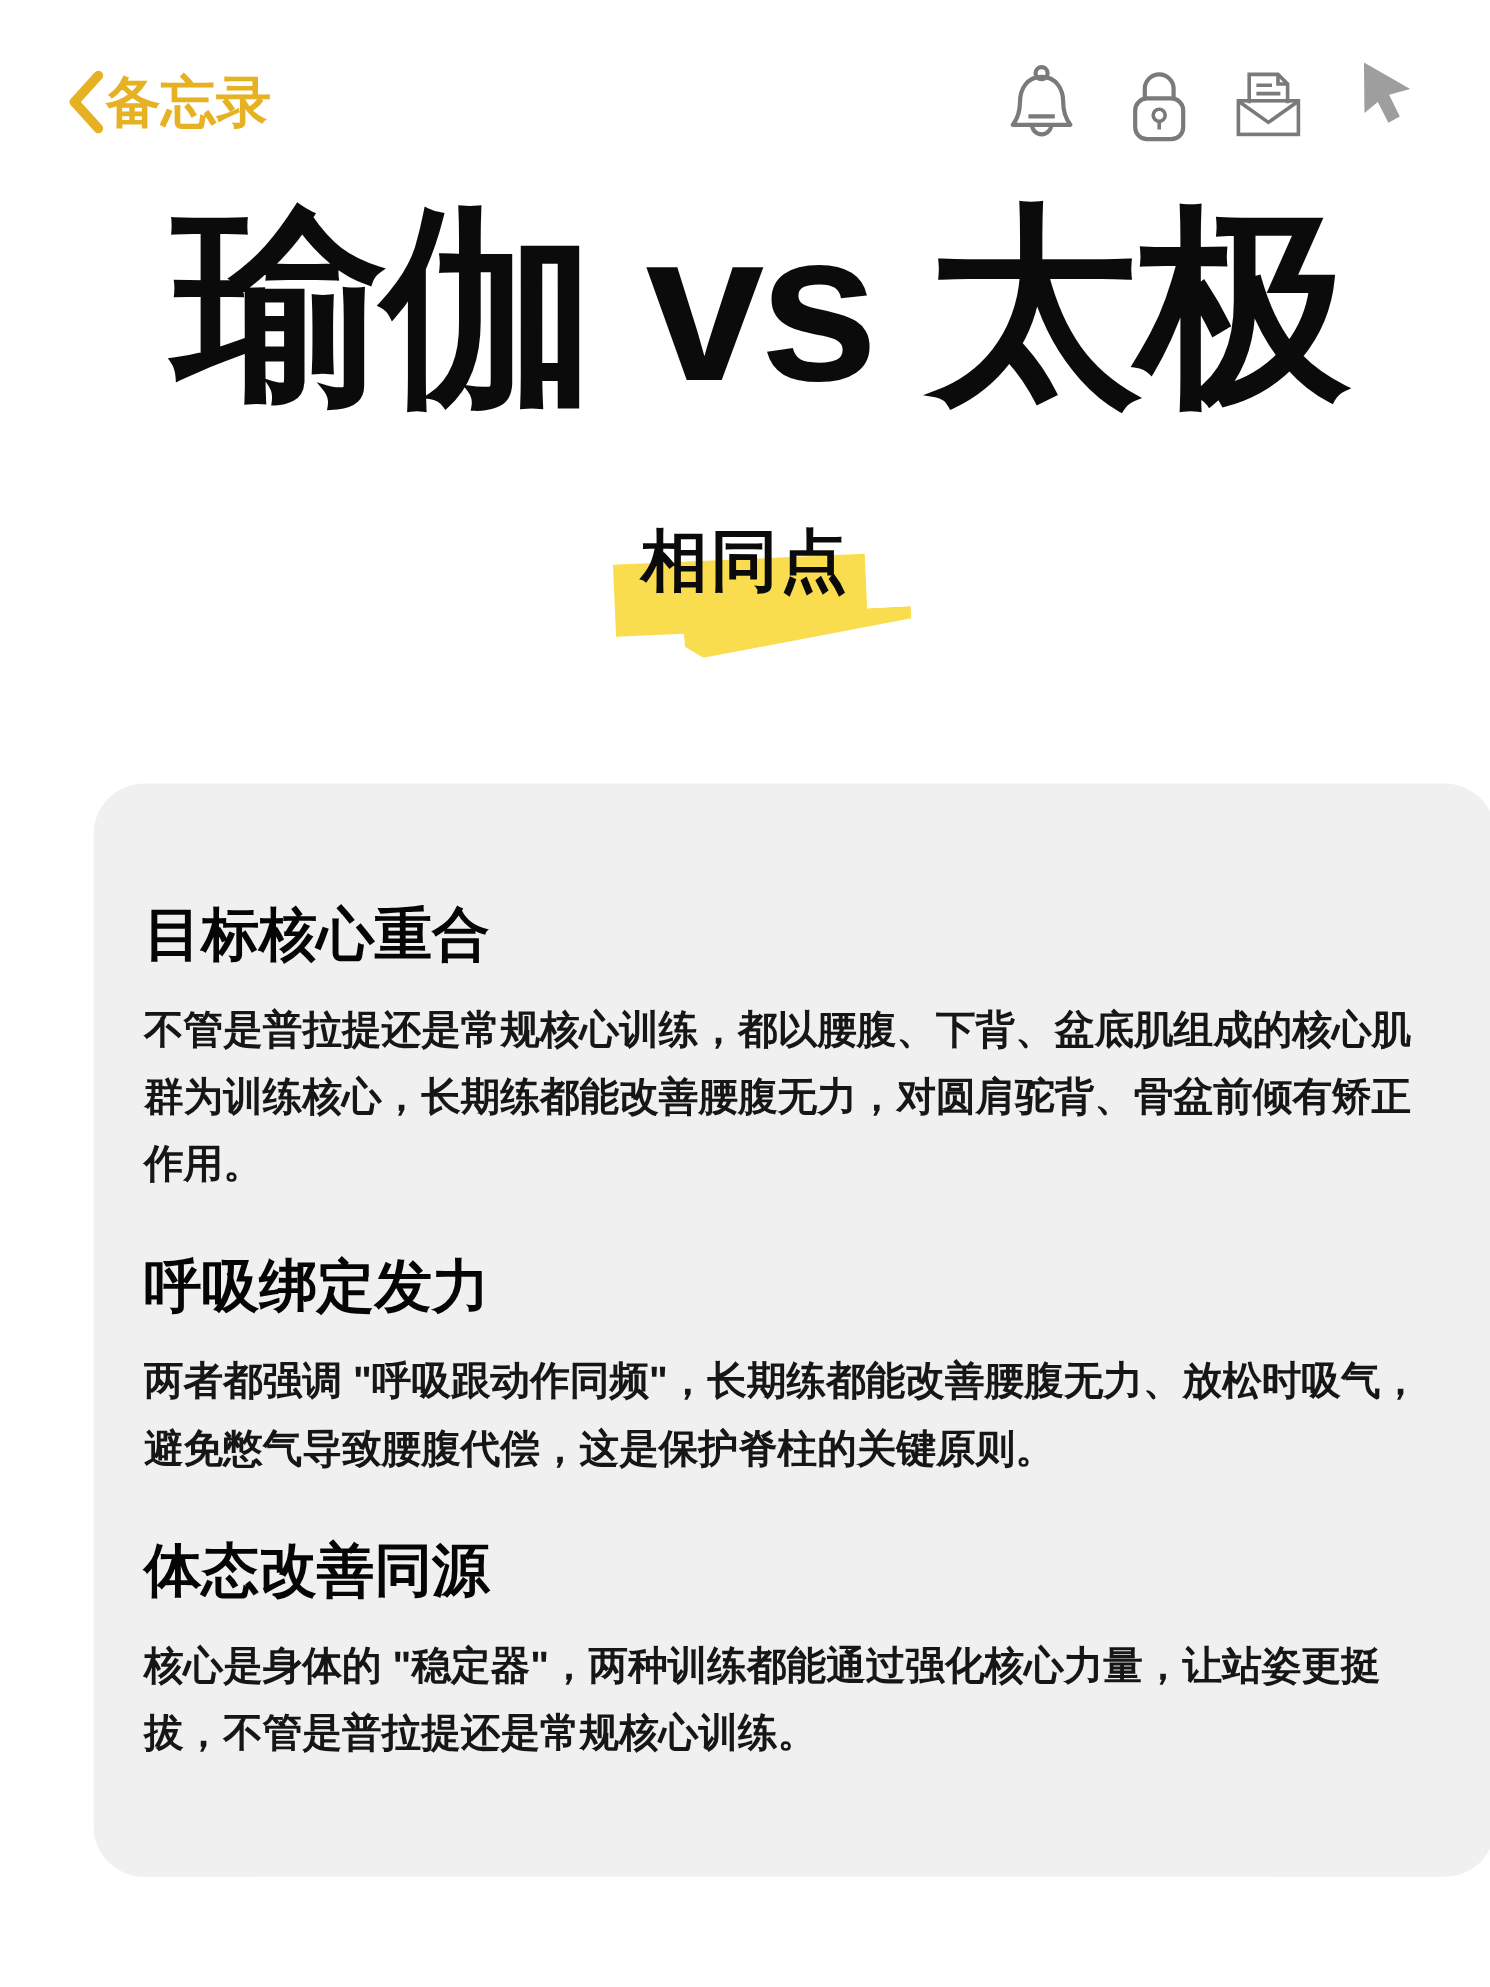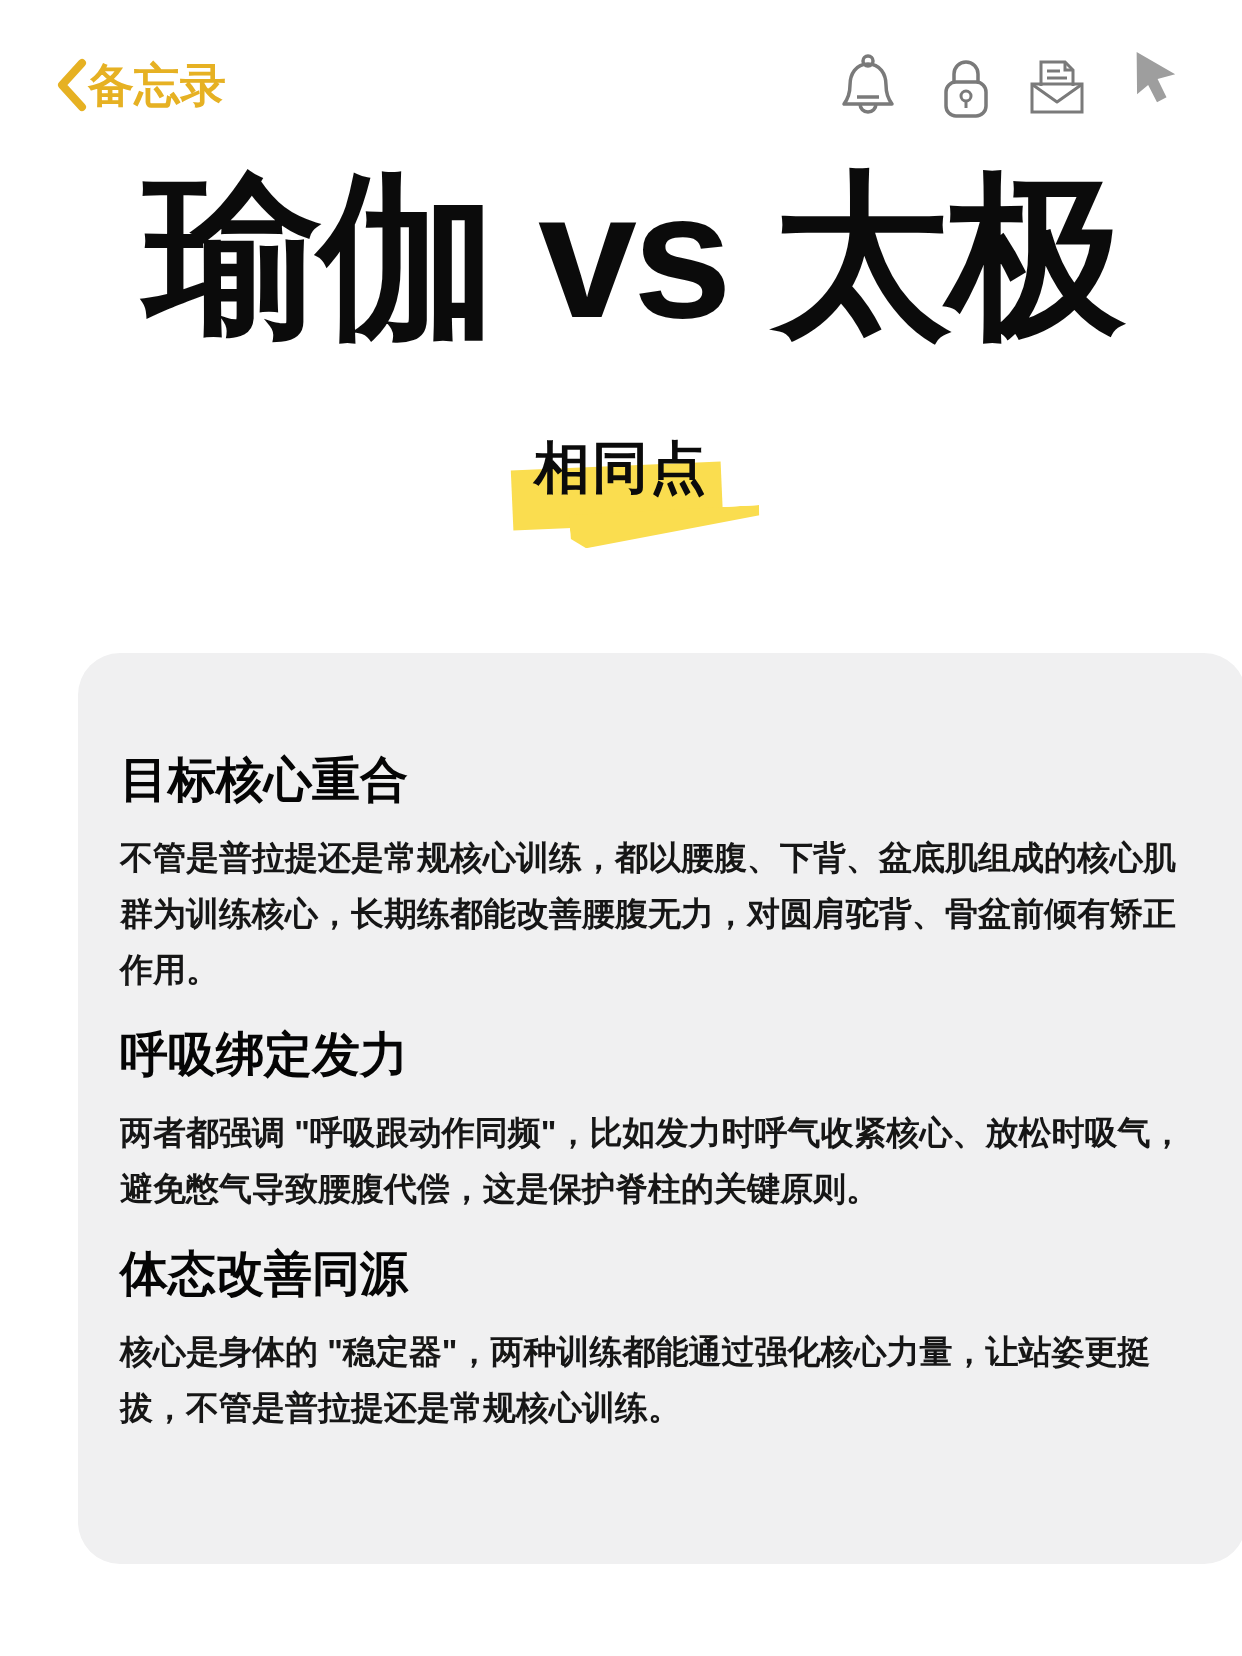--- a/index.html
+++ b/index.html
@@ -65,21 +65,21 @@
     padding:100px 42px 0 42px;
   }
   .section h2{
     margin:0 0 23px 0;
     font-size:48px;line-height:54px;font-weight:700;color:#050505;
   }
   .section p{
     margin:0;
     font-size:33px;line-height:56px;font-weight:700;color:#161616;
   }
-  .section + .section{margin-top:30px;}
+  .section + .section{margin-top:48px;}
 </style>
 </head>
 <body>
 
 <div class="screen">
 
   <button class="back">
     <span style="display:inline-flex;">
       <svg width="32" height="54" viewBox="0 0 32 54">
         <polyline points="26,5 6,27 26,49" fill="none" stroke="#E6B123" stroke-width="8" stroke-linecap="round" stroke-linejoin="round"></polyline>
@@ -140,21 +140,21 @@
       </span>
     </div>
 
     <section class="card">
       <div class="section">
         <h2>目标核心重合</h2>
         <p>不管是普拉提还是常规核心训练，都以腰腹、下背、盆底肌组成的核心肌群为训练核心，长期练都能改善腰腹无力，对圆肩驼背、骨盆前倾有矫正作用。</p>
       </div>
       <div class="section">
         <h2>呼吸绑定发力</h2>
-        <p>两者都强调 "呼吸跟动作同频"，比如发力时呼气收紧核心、放松时吸气，避免憋气导致腰腹代偿，这是保护脊柱的关键原则。</p>
+        <p>两者都强调 "呼吸跟动作同频"，长期练都能改善腰腹无力、放松时吸气，避免憋气导致腰腹代偿，这是保护脊柱的关键原则。</p>
       </div>
       <div class="section">
         <h2>体态改善同源</h2>
         <p>核心是身体的 "稳定器"，两种训练都能通过强化核心力量，让站姿更挺拔，不管是普拉提还是常规核心训练。</p>
       </div>
     </section>
   </main>
 
 </div>
 

